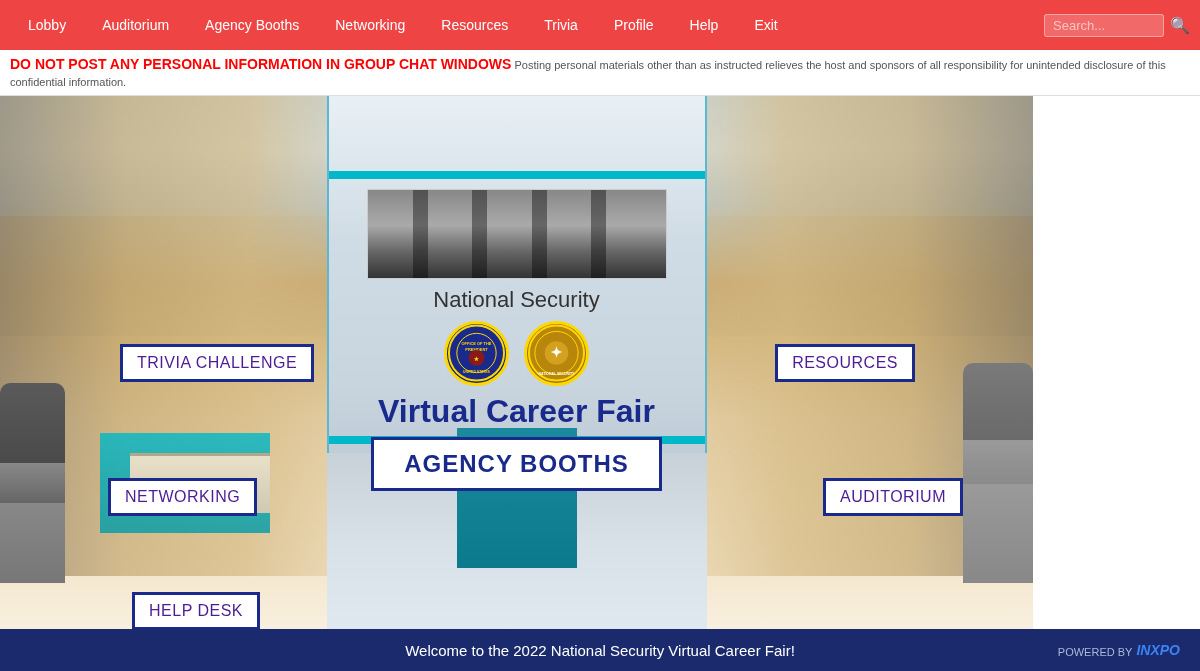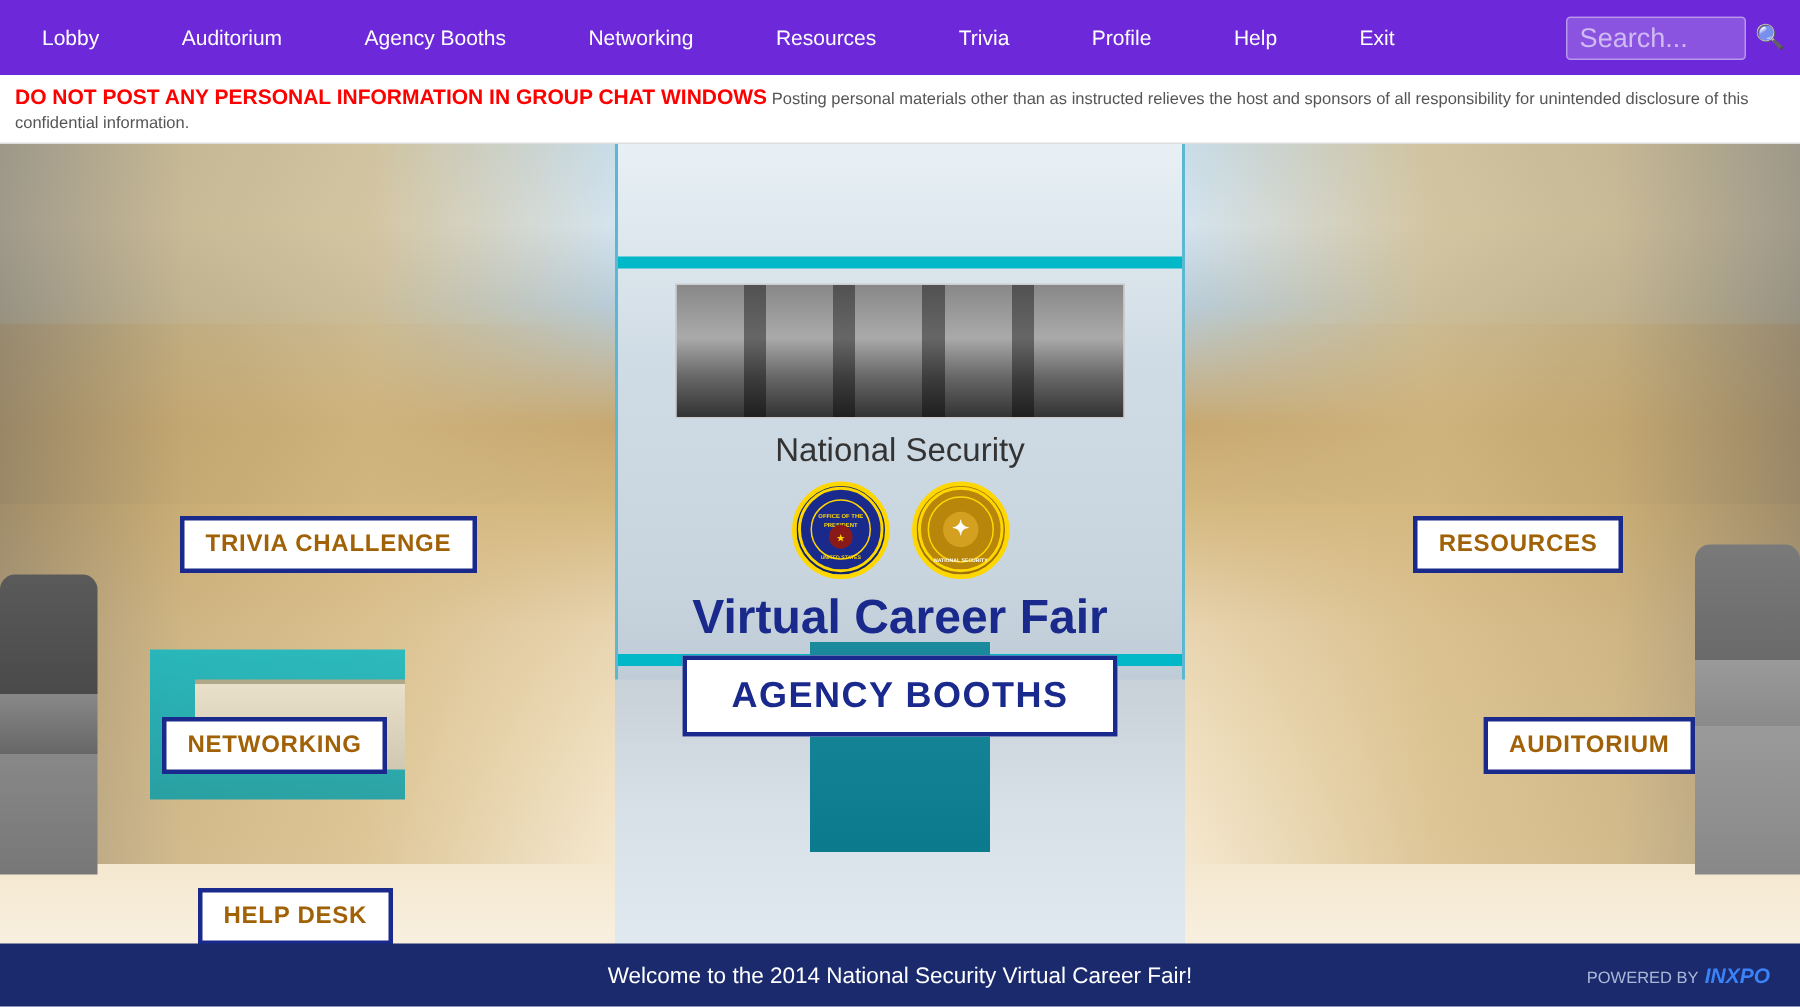--- a/index.html
+++ b/index.html
@@ -2,27 +2,26 @@
 <html><head>
   <meta charset="utf-8">
   <style>
     * { margin: 0; padding: 0; box-sizing: border-box; }
     body { width: 1200px; height: 671px; overflow: hidden; font-family: Arial, sans-serif; }
 
     
     #navbar {
       width: 100%;
       height: 50px;
-      background: #6d28d9;
+      background: #ef4444;
       display: flex;
       align-items: center;
       padding: 0 10px;
       position: relative;
       z-index: 10;
-      gap: 19px;
     }
     .nav-item {
       color: #fff;
       font-size: 14px;
       padding: 0 18px;
       cursor: pointer;
       white-space: nowrap;
       height: 100%;
       display: flex;
       align-items: center;
@@ -32,21 +31,21 @@
       display: flex;
       align-items: center;
       gap: 6px;
     }
     .nav-search input {
       background: rgba(255,255,255,0.2);
       border: 1px solid rgba(255,255,255,0.4);
       color: #fff;
       padding: 3px 8px;
       border-radius: 3px;
-      font-size: 18px;
+      font-size: 13px;
       width: 120px;
     }
     .nav-search input::placeholder { color: rgba(255,255,255,0.6); }
     .search-btn {
       background: none;
       border: none;
       color: #fff;
       cursor: pointer;
       font-size: 16px;
     }
@@ -64,21 +63,21 @@
       position: relative;
     }
     #warning-bar .warn-bold {
       color: red;
       font-weight: bold;
       font-size: 14px;
     }
 
     
     #lobby-area {
-      width: 1200px;
+      width: 1033px;
       height: 537px;
       position: relative;
       overflow: hidden;
     }
 
     
     .lobby-bg {
       position: absolute;
       inset: 0;
       background: linear-gradient(
@@ -257,23 +256,23 @@
       height: 480px;
       background: linear-gradient(to left, #8a7a60 0%, #c4a870 30%, #d4b880 60%, transparent 100%);
       opacity: 0.7;
     }
 
     
     .label-btn {
       position: absolute;
       background: #fff;
       border: 3px solid #1a2a8c;
-      color: #a16207;
+      color: #4c1d95;
       font-size: 16px;
-      font-weight: bold;
+      font-weight: normal;
       padding: 7px 14px;
       cursor: pointer;
       letter-spacing: 0.5px;
       white-space: nowrap;
     }
 
     .trivia-btn { top: 248px; left: 120px; }
     .networking-btn { top: 382px; left: 108px; }
     .helpdesk-btn { top: 496px; left: 132px; }
     .resources-btn { top: 248px; right: 118px; }
@@ -483,18 +482,18 @@
   <div class="label-btn networking-btn">NETWORKING</div>
   <div class="label-btn helpdesk-btn">HELP DESK</div>
   <div class="label-btn resources-btn">RESOURCES</div>
   <div class="label-btn auditorium-btn">AUDITORIUM</div>
 
   <div class="person-left-large"></div>
   <div class="person-right-large"></div>
 </div>
 
 <div id="footer">
-  <span class="footer-text">Welcome to the 2014 National Security Virtual Career Fair!</span>
+  <span class="footer-text">Welcome to the 2022 National Security Virtual Career Fair!</span>
   <div class="powered-by">
     <span>POWERED BY</span>
     <span class="inxpo-logo">INXPO</span>
   </div>
 </div>
 
 </body></html>

